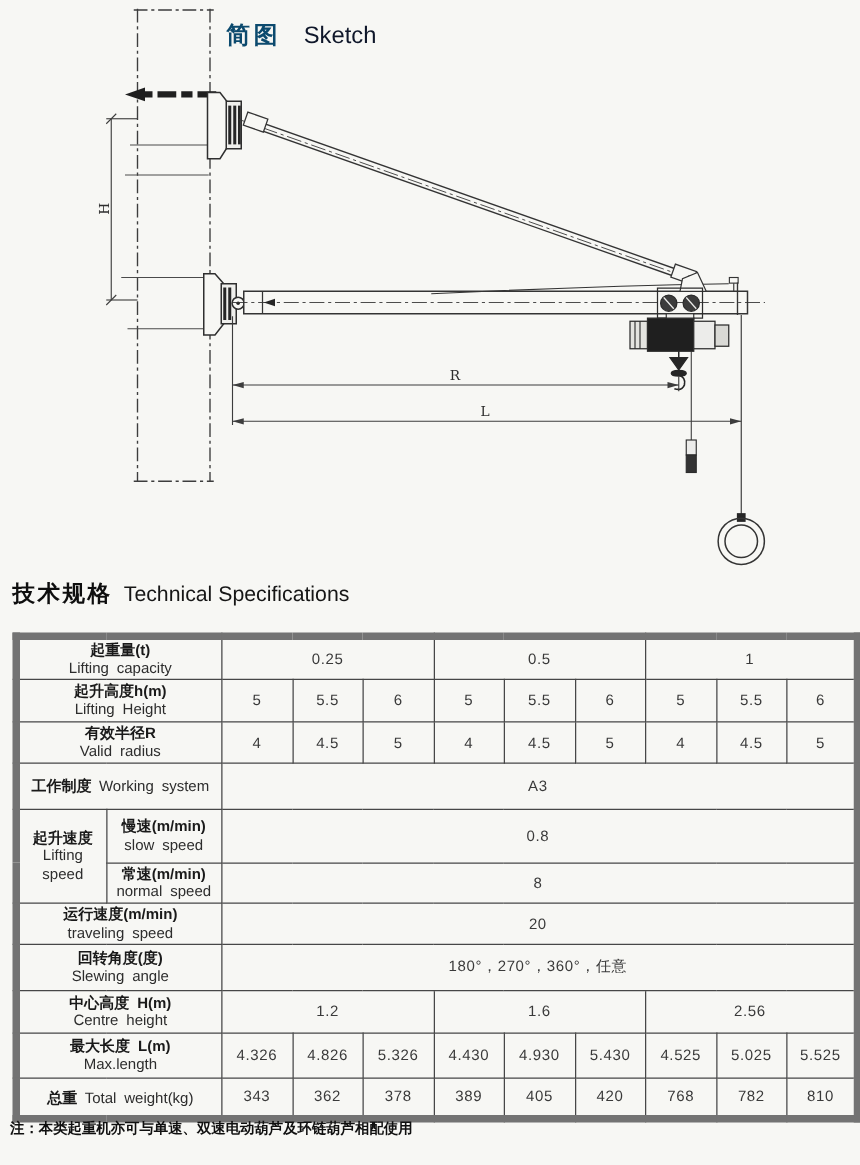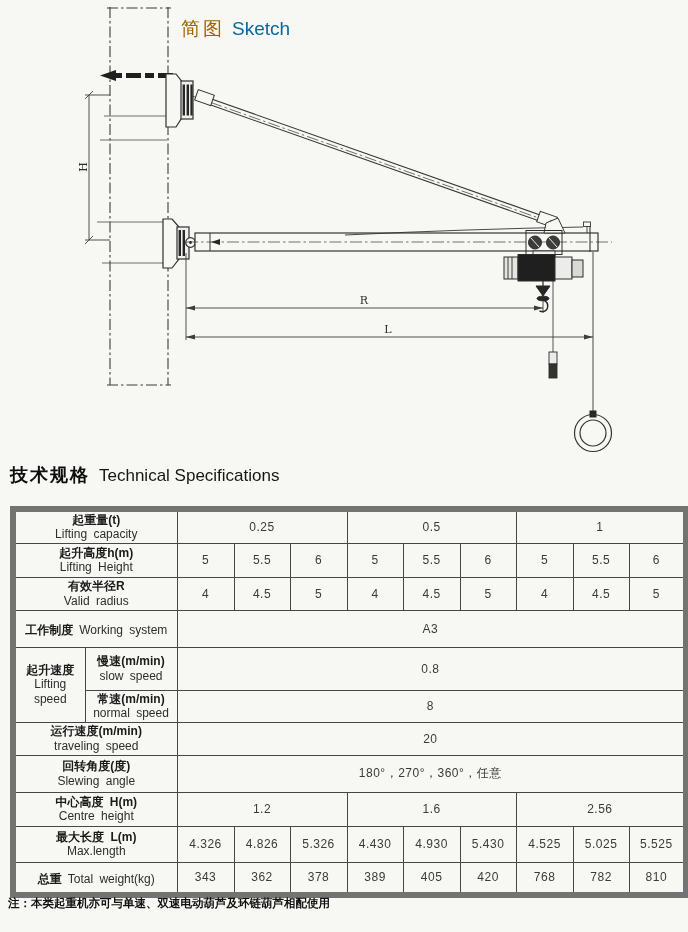--- a/index.html
+++ b/index.html
@@ -10,22 +10,22 @@
     font-family:"Liberation Sans", sans-serif;
     color:#222;
     overflow:hidden;
   }
   
   #sketch-svg{position:absolute;left:0;top:0;}
   .sketch-title{
     position:absolute;left:181px;top:19px;
     font-size:19px;line-height:1;white-space:nowrap;
   }
-  .sketch-title .zh{font-weight:normal;letter-spacing:3px;color:#a16207;}
-  .sketch-title .en{margin-left:7px;color:#0369a1;}
+  .sketch-title .zh{font-weight:bold;letter-spacing:3px;color:#0c4a6e;}
+  .sketch-title .en{margin-left:18px;color:#0f172a;}
   
   .section-title{
     position:absolute;left:10px;top:466px;
     font-size:17px;line-height:1;white-space:nowrap;
   }
   .section-title .zh{font-weight:bold;font-size:18px;letter-spacing:2px;color:#0e0e0e;}
   .section-title .en{margin-left:9px;color:#161616;text-align:center;}
   
   #spec-table{
     position:absolute;left:10px;top:506px;

